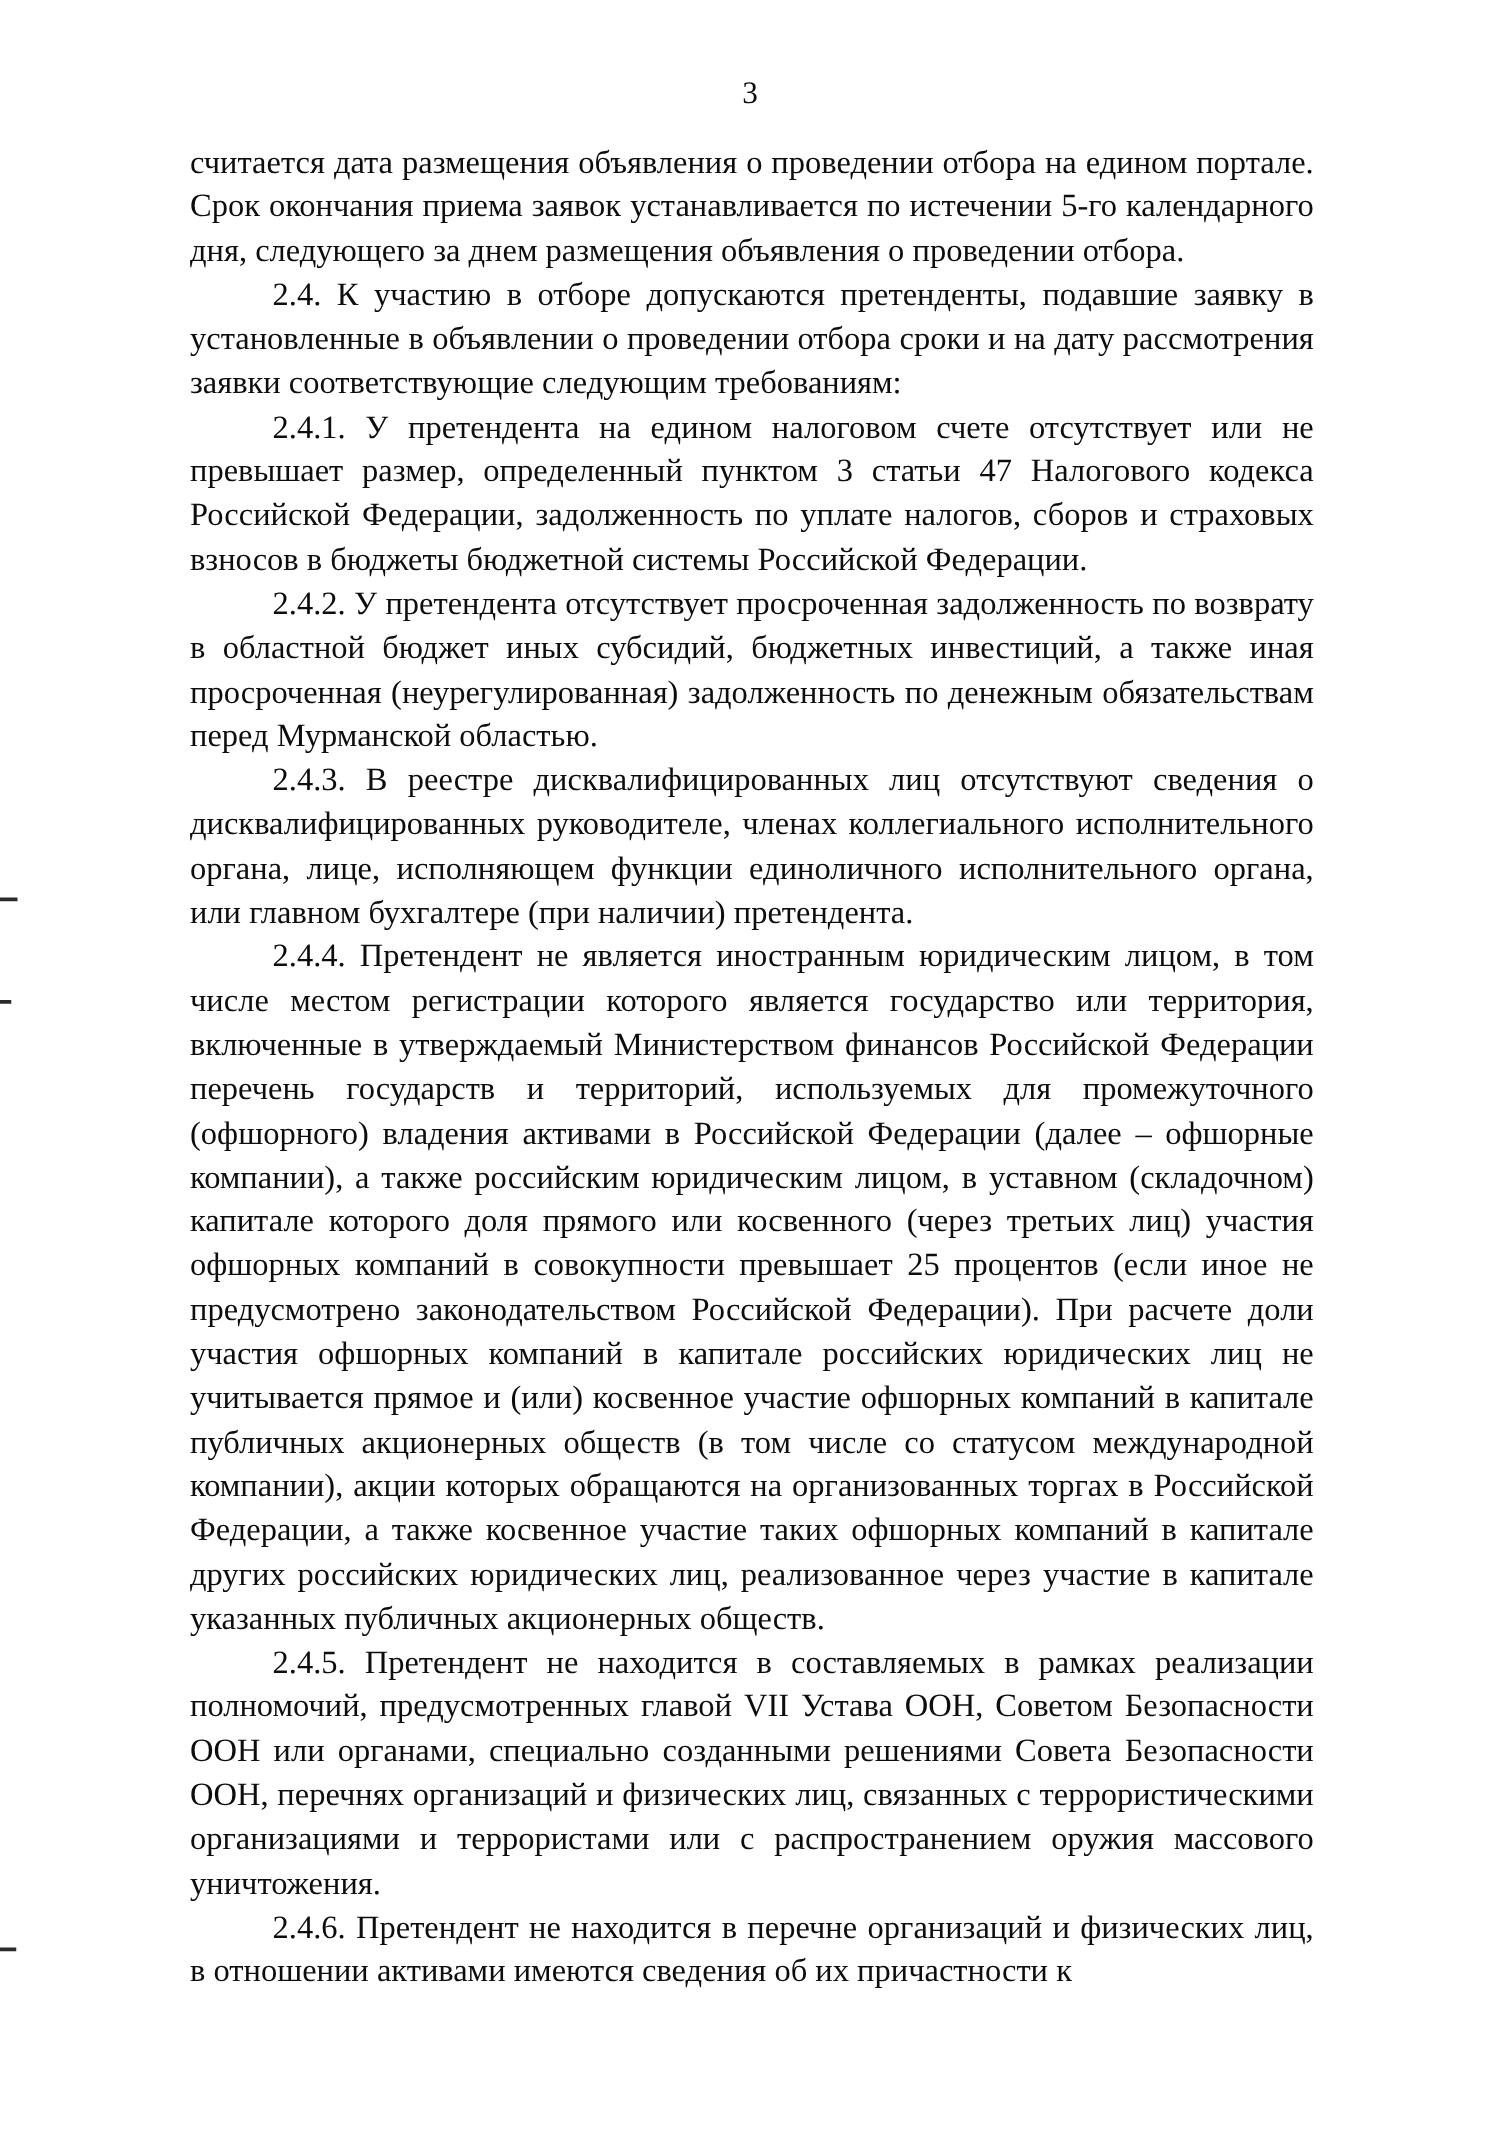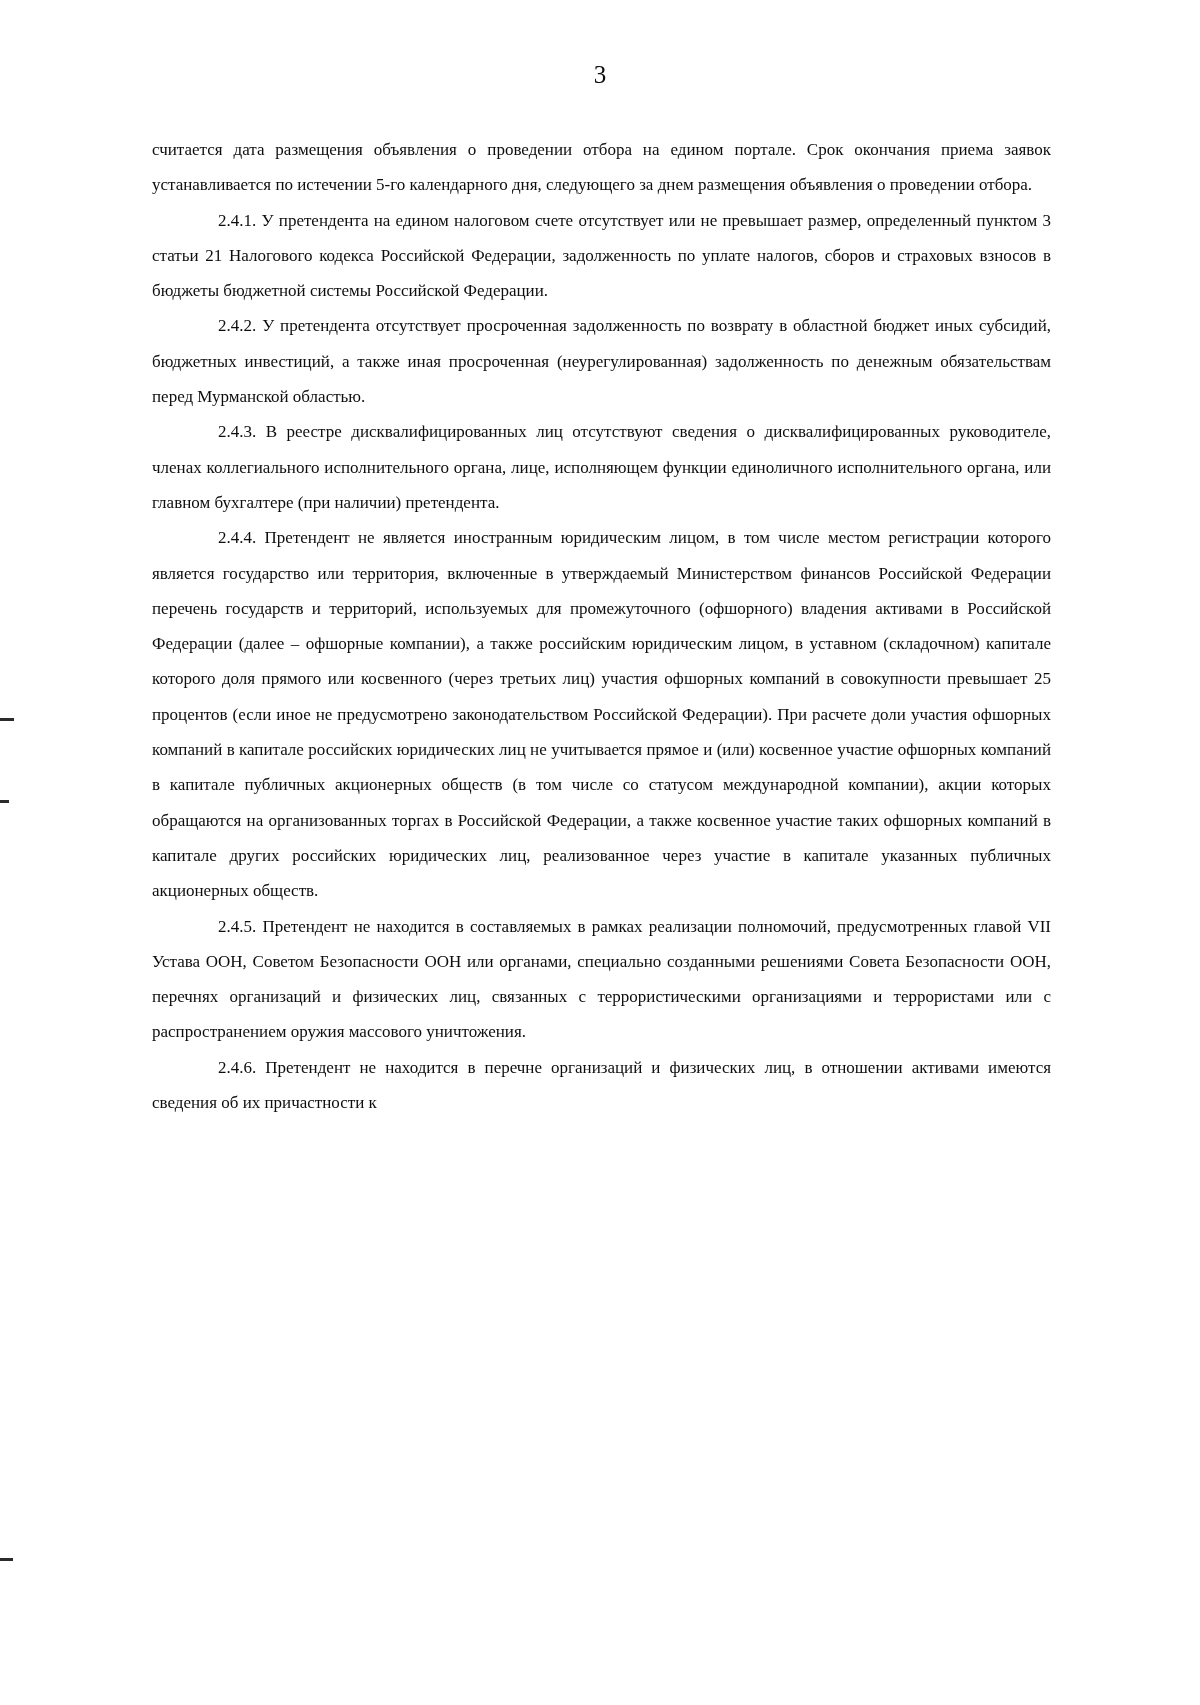--- a/index.html
+++ b/index.html
@@ -21,24 +21,24 @@
     position: absolute;
     top: 62px;
     left: 0;
     width: 1200px;
     text-align: center;
     font-size: 25px;
     line-height: 1;
   }
   .body-text {
     position: absolute;
-    top: 132px;
+    top: 112px;
     left: 152px;
     width: 899px;
-    font-size: 17px;
+    font-size: 26px;
     line-height: 35.3px;
     text-align: justify;
     text-justify: inter-word;
   }
   .body-text p {
     margin: 0;
     text-indent: 0;
   }
   .body-text p.indent {
     text-indent: 66px;
@@ -57,21 +57,22 @@
 </style>
 </head>
 <body>
 
 <div class="page">
 
   <div class="page-number">3</div>
 
   <div class="body-text">
     <p class="jall">считается дата размещения объявления о проведении отбора на едином портале. Срок окончания приема заявок устанавливается по истечении 5-го календарного дня, следующего за днем размещения объявления о проведении отбора.</p>
-    <p class="indent jall">2.4.1. У претендента на едином налоговом счете отсутствует или не превышает размер, определенный пунктом 3 статьи 21 Налогового кодекса Российской Федерации, задолженность по уплате налогов, сборов и страховых взносов в бюджеты бюджетной системы Российской Федерации.</p>
+    <p class="indent jall">2.4. К участию в отборе допускаются претенденты, подавшие заявку в установленные в объявлении о проведении отбора сроки и на дату рассмотрения заявки соответствующие следующим требованиям:</p>
+    <p class="indent jall">2.4.1. У претендента на едином налоговом счете отсутствует или не превышает размер, определенный пунктом 3 статьи 47 Налогового кодекса Российской Федерации, задолженность по уплате налогов, сборов и страховых взносов в бюджеты бюджетной системы Российской Федерации.</p>
     <p class="indent jall">2.4.2. У претендента отсутствует просроченная задолженность по возврату в областной бюджет иных субсидий, бюджетных инвестиций, а также иная просроченная (неурегулированная) задолженность по денежным обязательствам перед Мурманской областью.</p>
     <p class="indent jall">2.4.3. В реестре дисквалифицированных лиц отсутствуют сведения о дисквалифицированных руководителе, членах коллегиального исполнительного органа, лице, исполняющем функции единоличного исполнительного органа, или главном бухгалтере (при наличии) претендента.</p>
     <p class="indent jall">2.4.4. Претендент не является иностранным юридическим лицом, в том числе местом регистрации которого является государство или территория, включенные в утверждаемый Министерством финансов Российской Федерации перечень государств и территорий, используемых для промежуточного (офшорного) владения активами в Российской Федерации (далее – офшорные компании), а также российским юридическим лицом, в уставном (складочном) капитале которого доля прямого или косвенного (через третьих лиц) участия офшорных компаний в совокупности превышает 25 процентов (если иное не предусмотрено законодательством Российской Федерации). При расчете доли участия офшорных компаний в капитале российских юридических лиц не учитывается прямое и (или) косвенное участие офшорных компаний в капитале публичных акционерных обществ (в том числе со статусом международной компании), акции которых обращаются на организованных торгах в Российской Федерации, а также косвенное участие таких офшорных компаний в капитале других российских юридических лиц, реализованное через участие в капитале указанных публичных акционерных обществ.</p>
     <p class="indent jall">2.4.5. Претендент не находится в составляемых в рамках реализации полномочий, предусмотренных главой VII Устава ООН, Советом Безопасности ООН или органами, специально созданными решениями Совета Безопасности ООН, перечнях организаций и физических лиц, связанных с террористическими организациями и террористами или с распространением оружия массового уничтожения.</p>
     <p class="indent jall">2.4.6. Претендент не находится в перечне организаций и физических лиц, в отношении активами имеются сведения об их причастности к</p>
   </div>
 
   <div class="edge-mark m1"></div>
   <div class="edge-mark m2"></div>
   <div class="edge-mark m3"></div>

